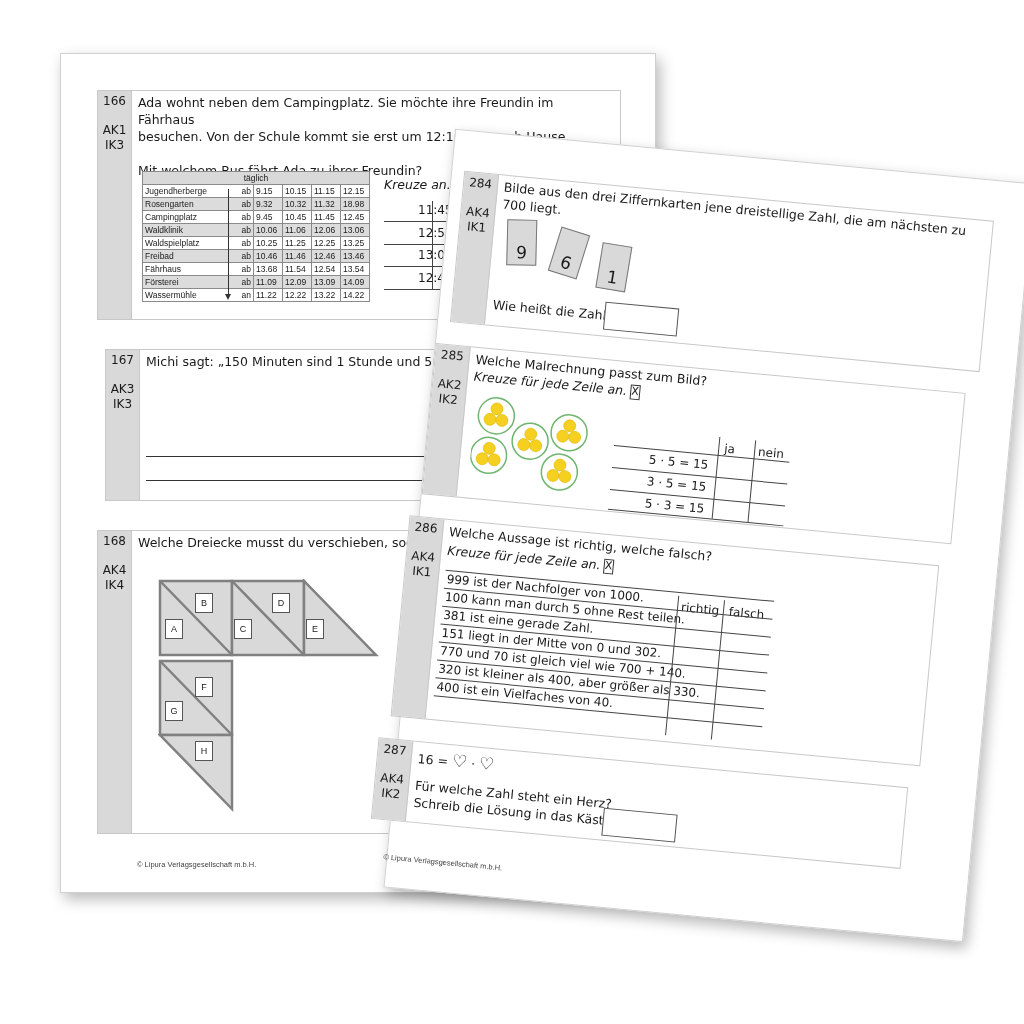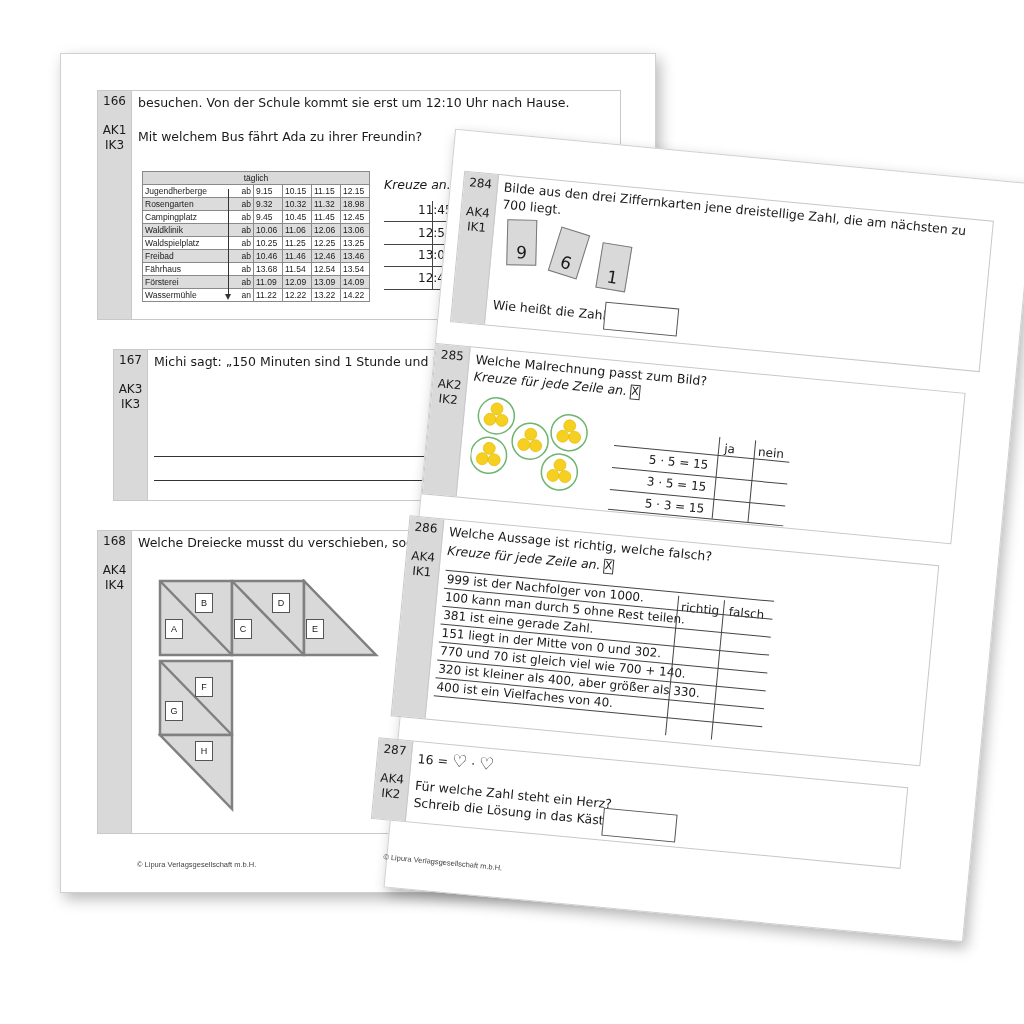--- a/index.html
+++ b/index.html
@@ -41,20 +41,21 @@
 
 <div id="page-back" class="page">
 
   <div class="task" style="left:36px;top:36px;width:522px;height:228px;">
     <div class="side">
       <span class="num">166</span>
       <span class="code">AK1</span>
       <span class="code">IK3</span>
     </div>
     <div class="body">
+      <div>Ada wohnt neben dem Campingplatz. Sie möchte ihre Freundin im Fährhaus</div>
       <div>besuchen. Von der Schule kommt sie erst um 12:10 Uhr nach Hause.</div>
       <div style="height:17px;"></div>
       <div>Mit welchem Bus fährt Ada zu ihrer Freundin?</div>
     </div>
 
     <table class="tt" style="left:44px;top:80px;">
       <tbody>
           <tr class="hdr">
             <td colspan="6">täglich</td>
           </tr>
@@ -142,21 +143,21 @@
     <div class="timeopt" style="left:292px;top:135px;">12:54</div>
     <div class="timeopt" style="left:292px;top:157px;">13:09</div>
     <div class="timeopt" style="left:292px;top:180px;">12:45</div>
     <div class="hline" style="left:286px;top:130px;width:80px;"></div>
     <div class="hline" style="left:286px;top:153px;width:80px;"></div>
     <div class="hline" style="left:286px;top:175px;width:80px;"></div>
     <div class="hline" style="left:286px;top:198px;width:80px;"></div>
     <div class="vline" style="left:334px;top:110px;height:88px;"></div>
   </div>
 
-  <div class="task" style="left:52px;top:295px;width:522px;height:150px;">
+  <div class="task" style="left:44px;top:295px;width:522px;height:150px;">
     <div class="side">
       <span class="num">167</span>
       <span class="code">AK3</span>
       <span class="code">IK3</span>
     </div>
     <div class="body">
       <div>Michi sagt: „150 Minuten sind 1 Stunde und 50 Minu</div>
       <div style="height:12px;"></div>
     </div>
     <div class="answerline" style="left:40px;top:106px;width:300px;"></div>

